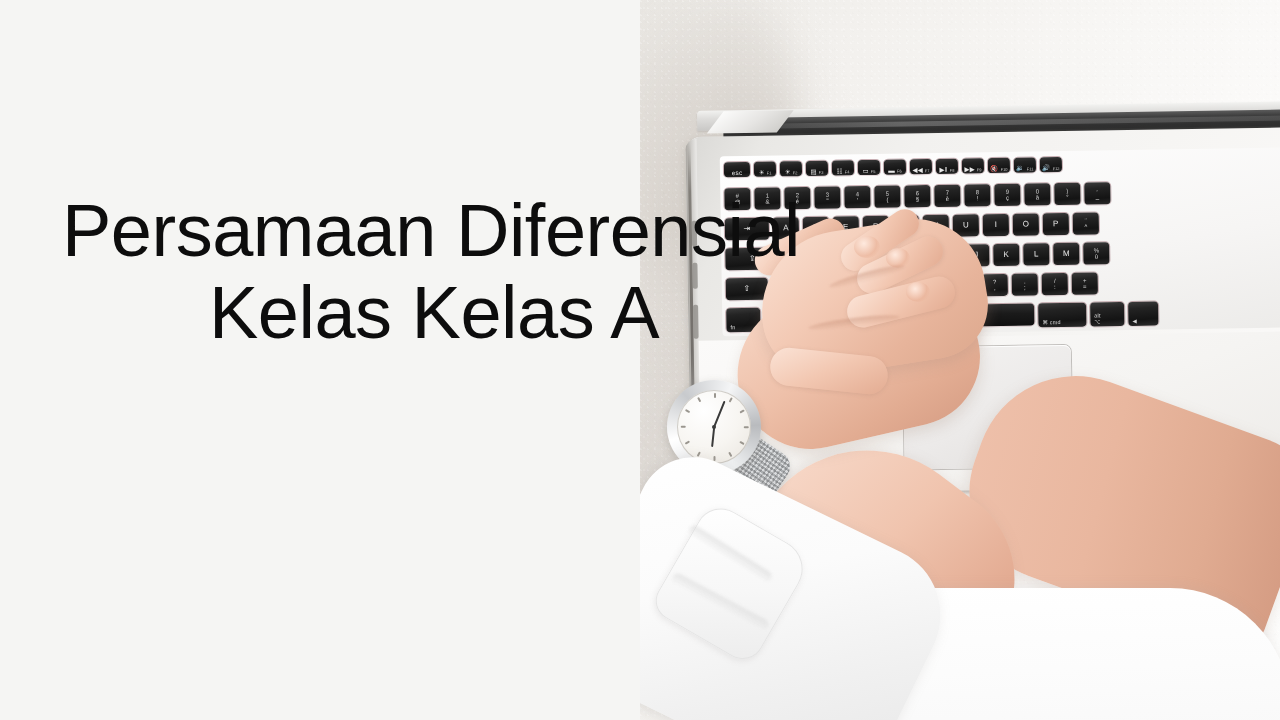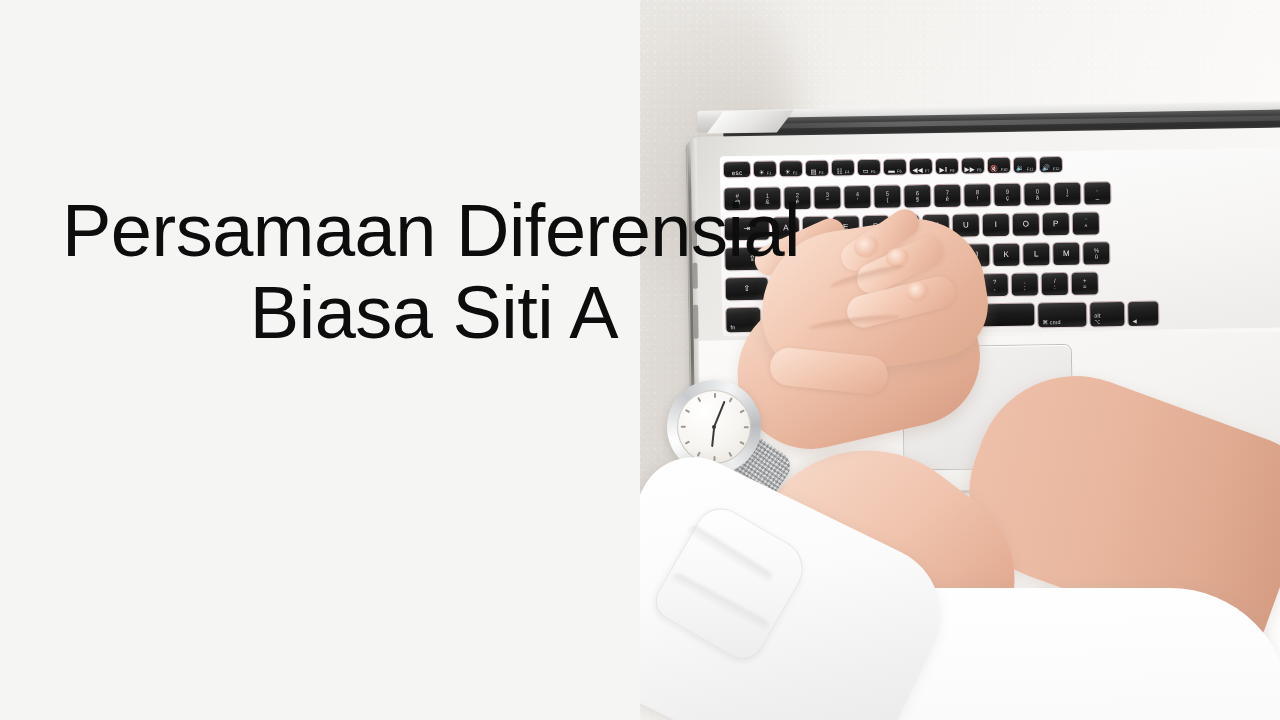--- a/index.html
+++ b/index.html
@@ -709,17 +709,17 @@
     <div class="body-white"></div>
     <div class="sleeve"></div>
     <div class="sleeve-cuff"></div>
     <div class="sleeve-fold" style="left:42px;top:548px;width:96px;height:12px;transform:rotate(32deg);"></div>
     <div class="sleeve-fold" style="left:26px;top:596px;width:108px;height:12px;transform:rotate(28deg);"></div>
   </div>
 
   <div class="text-area">
     <h1 class="title">
       <span class="line line-1">Persamaan Diferensial</span>
-      <span class="line line-2">Biasa Siti A</span>
+      <span class="line line-2">Kelas Kelas A</span>
     </h1>
   </div>
 
 </div>
 
 </body></html>

